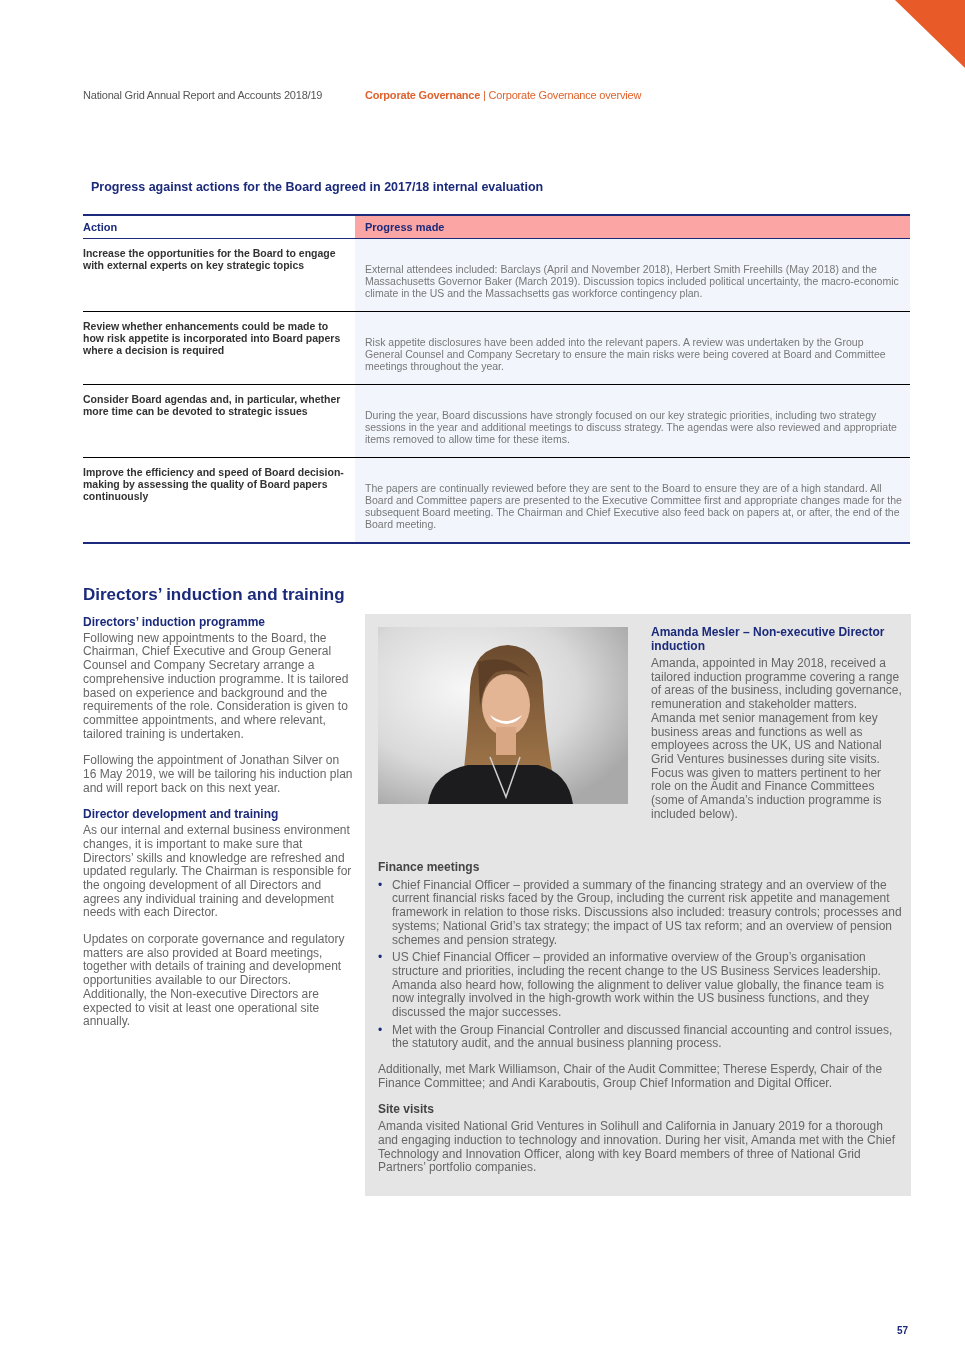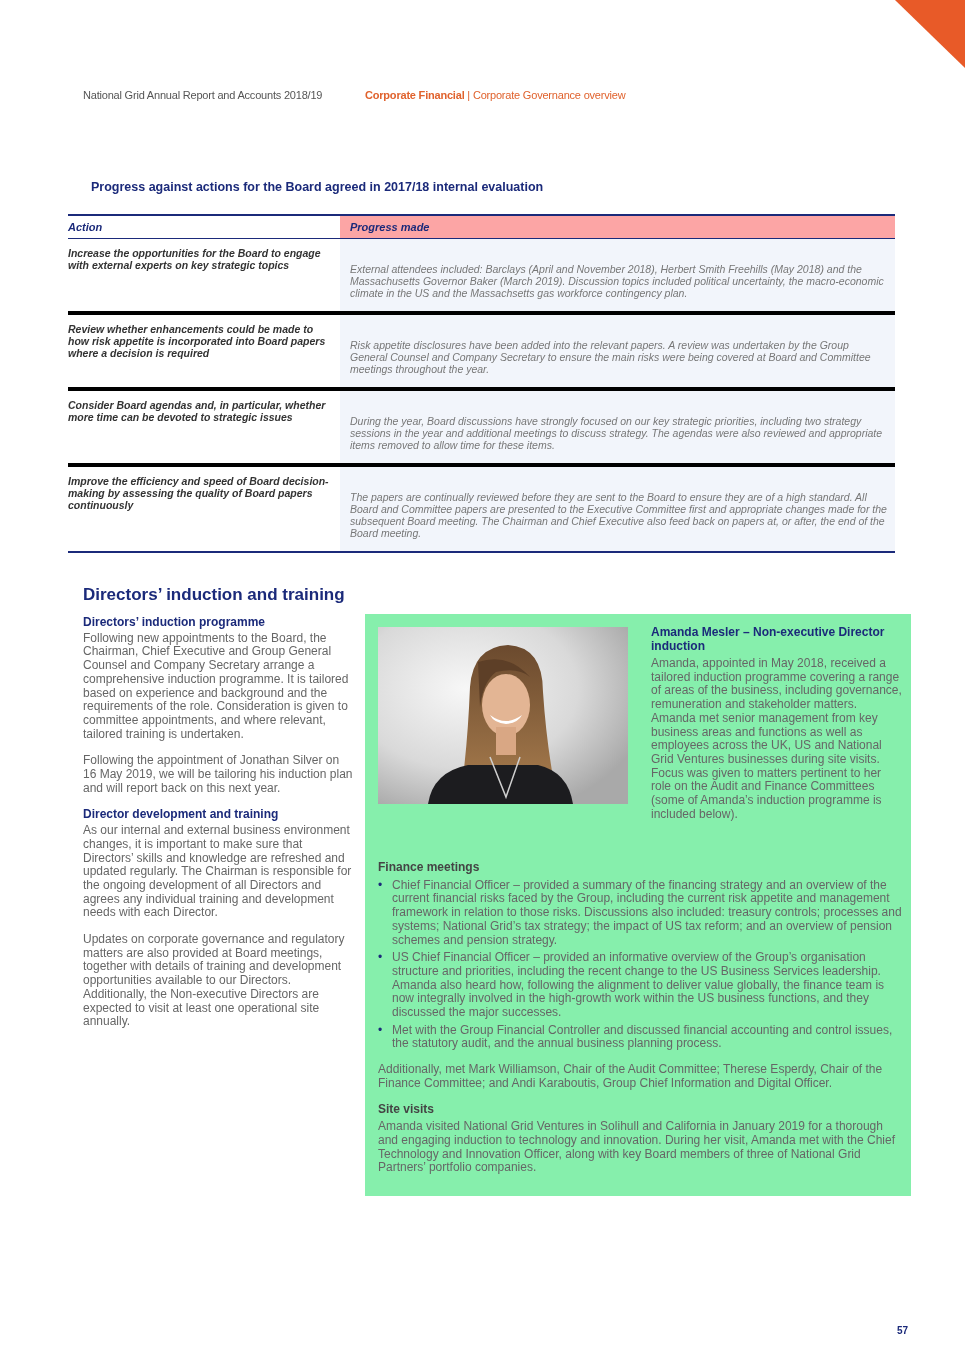--- a/index.html
+++ b/index.html
@@ -11,60 +11,60 @@
     position: absolute; right: 0; top: 0; width: 0; height: 0;
     border-top: 68px solid #e85a28; border-left: 70px solid transparent;
   }
   .header { position: absolute; top: 45px; left: 83px; font-size: 11px; color: #555; letter-spacing: -0.2px; margin-top: 44px; }
   .header .section { position: absolute; left: 282px; white-space: nowrap; color: #e0622d; }
   .header .section b { font-weight: bold; }
   .header .section .sep { color: #e0622d; }
 
   .table-title { position: absolute; top: 180px; left: 83px; font-size: 12.5px; font-weight: bold; color: #1b2a7a; padding-left: 8px; }
   table.progress {
-    position: absolute; top: 214px; left: 68px; width: 827px;
-    border-collapse: collapse; font-size: 10.5px; line-height: 12px; font-style: italic;
+    position: absolute; top: 214px; left: 83px; width: 827px;
+    border-collapse: collapse; font-size: 10.5px; line-height: 12px;
   }
   table.progress th {
     text-align: left; color: #1b2a7a; font-weight: bold; font-size: 11px;
     border-top: 2px solid #1b2a7a; border-bottom: 1px solid #1b2a7a; padding: 5px 0 5px 0; height: 12px;
   }
   table.progress th.col2 { padding-left: 10px; background: #fca5a5; }
-  table.progress td { vertical-align: top; border-bottom: 4px solid #000000; }
+  table.progress td { vertical-align: top; border-bottom: 1px solid #000000; }
   table.progress td.action { width: 262px; font-weight: bold; color: #333; padding: 8px 10px 12px 0; }
   table.progress td.prog { background: #f2f5fb; color: #777; padding: 24px 8px 12px 10px; }
   table.progress tr:last-child td { border-bottom: 2px solid #1b2a7a; }
 
   .section-title { position: absolute; top: 585px; left: 83px; font-size: 17px; font-weight: bold; color: #1b2a7a; }
   .left-col { position: absolute; top: 616px; left: 83px; width: 270px; font-size: 12px; line-height: 13.7px; color: #666; }
   .left-col h3 { margin: 0 0 2px 0; font-size: 12px; font-weight: bold; color: #1b2a7a; }
   .left-col p { margin: 0 0 13px 0; }
 
-  .panel { position: absolute; top: 614px; left: 365px; width: 546px; height: 582px; background: #86efac; }
+  .panel { position: absolute; top: 614px; left: 365px; width: 546px; height: 582px; background: #e5e5e5; }
   .photo { position: absolute; top: 13px; left: 13px; width: 250px; height: 177px; overflow: hidden; }
   .profile { position: absolute; top: 12px; left: 286px; width: 252px; font-size: 12px; line-height: 13.7px; color: #666; }
   .profile h3 { margin: 0 0 4px 0; font-size: 12px; line-height: 13.5px; font-weight: bold; color: #1b2a7a; }
   .panel-body { position: absolute; top: 247px; left: 13px; width: 524px; font-size: 12px; line-height: 13.7px; color: #666; }
   .panel-body h4 { margin: 0 0 4px 0; font-size: 12px; font-weight: bold; color: #444; }
   .panel-body ul { margin: 0 0 12px 0; padding: 0; list-style: none; }
   .panel-body li { position: relative; padding-left: 14px; margin-bottom: 4px; }
   .panel-body li .bullet { position: absolute; left: 0; top: 0; color: #1b2a7a; }
   .panel-body p { margin: 0 0 12px 0; }
 
   .page-num { position: absolute; top: 1325px; left: 897px; font-size: 10px; font-weight: bold; color: #1b2a7a; }
 </style>
 </head>
 <body>
 
 <div class="corner-tri"></div>
 
 <div class="header">
   <span>National Grid Annual Report and Accounts 2018/19</span>
   <span class="section">
-    <b>Corporate Financial</b>
+    <b>Corporate Governance</b>
     <span class="sep">|</span>
     <span>Corporate Governance overview</span>
   </span>
 </div>
 
 <div class="table-title">Progress against actions for the Board agreed in 2017/18 internal evaluation</div>
 
 <table class="progress">
   <thead>
     <tr>

